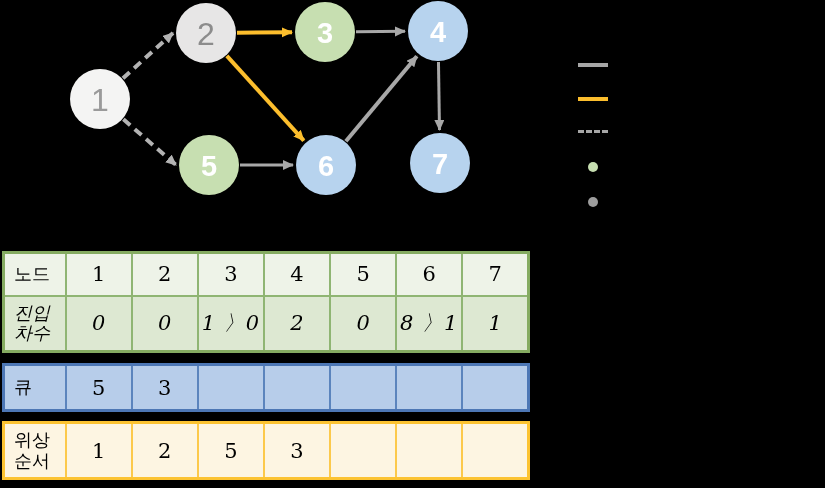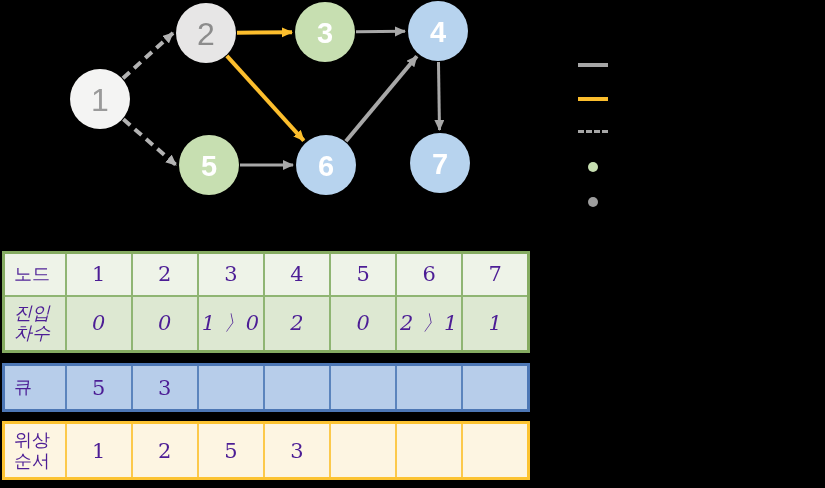--- a/index.html
+++ b/index.html
@@ -7,21 +7,21 @@
          font-family:"Liberation Sans",sans-serif;}
   
   .graph-svg{position:absolute;left:0;top:0;}
   
   .legend{position:absolute;left:578px;top:55px;width:40px;}
   .legend .item{position:absolute;left:0;}
   .legend .line{width:30px;height:0;}
   .legend .dot{width:10px;height:10px;border-radius:50%;margin-left:10px;}
   
   table{border-collapse:collapse;table-layout:fixed;position:absolute;left:2px;width:528px;
-        font-family:"DejaVu Serif",serif;color:#4c1d95;}
+        font-family:"DejaVu Serif",serif;color:#000000;}
   td,th{text-align:center;vertical-align:middle;font-weight:normal;overflow:hidden;}
   th{text-align:left;padding-left:9px;font-size:18px;line-height:1.15;white-space:pre-line;}
   td{font-size:21px;}
   .bracket-cell{letter-spacing:1px;margin-left:16px;}
   .tbl-node{top:251px;}
   .tbl-node{border:3px solid var(--green-border);}
   .tbl-node td,.tbl-node th{border:2px solid var(--green-inner);}
   .tbl-node .row-head{height:43px;}
   .tbl-node .row-head td,.tbl-node .row-head th{background:var(--green-row1);}
   .tbl-node .row-deg{height:56px;font-style:italic;}
@@ -119,21 +119,21 @@
       <td>7</td>
     </tr>
     <tr class="row-deg">
       <th>진입
 차수</th>
       <td>0</td>
       <td>0</td>
       <td class="bracket-cell">1 〉0</td>
       <td>2</td>
       <td>0</td>
-      <td class="bracket-cell">2 〉1</td>
+      <td class="bracket-cell">8 〉1</td>
       <td>1</td>
     </tr>
   </tbody>
     </table>
 
   <table class="tbl-queue">
     <colgroup>
         <col style="width:62px">
         <col>
         <col>

